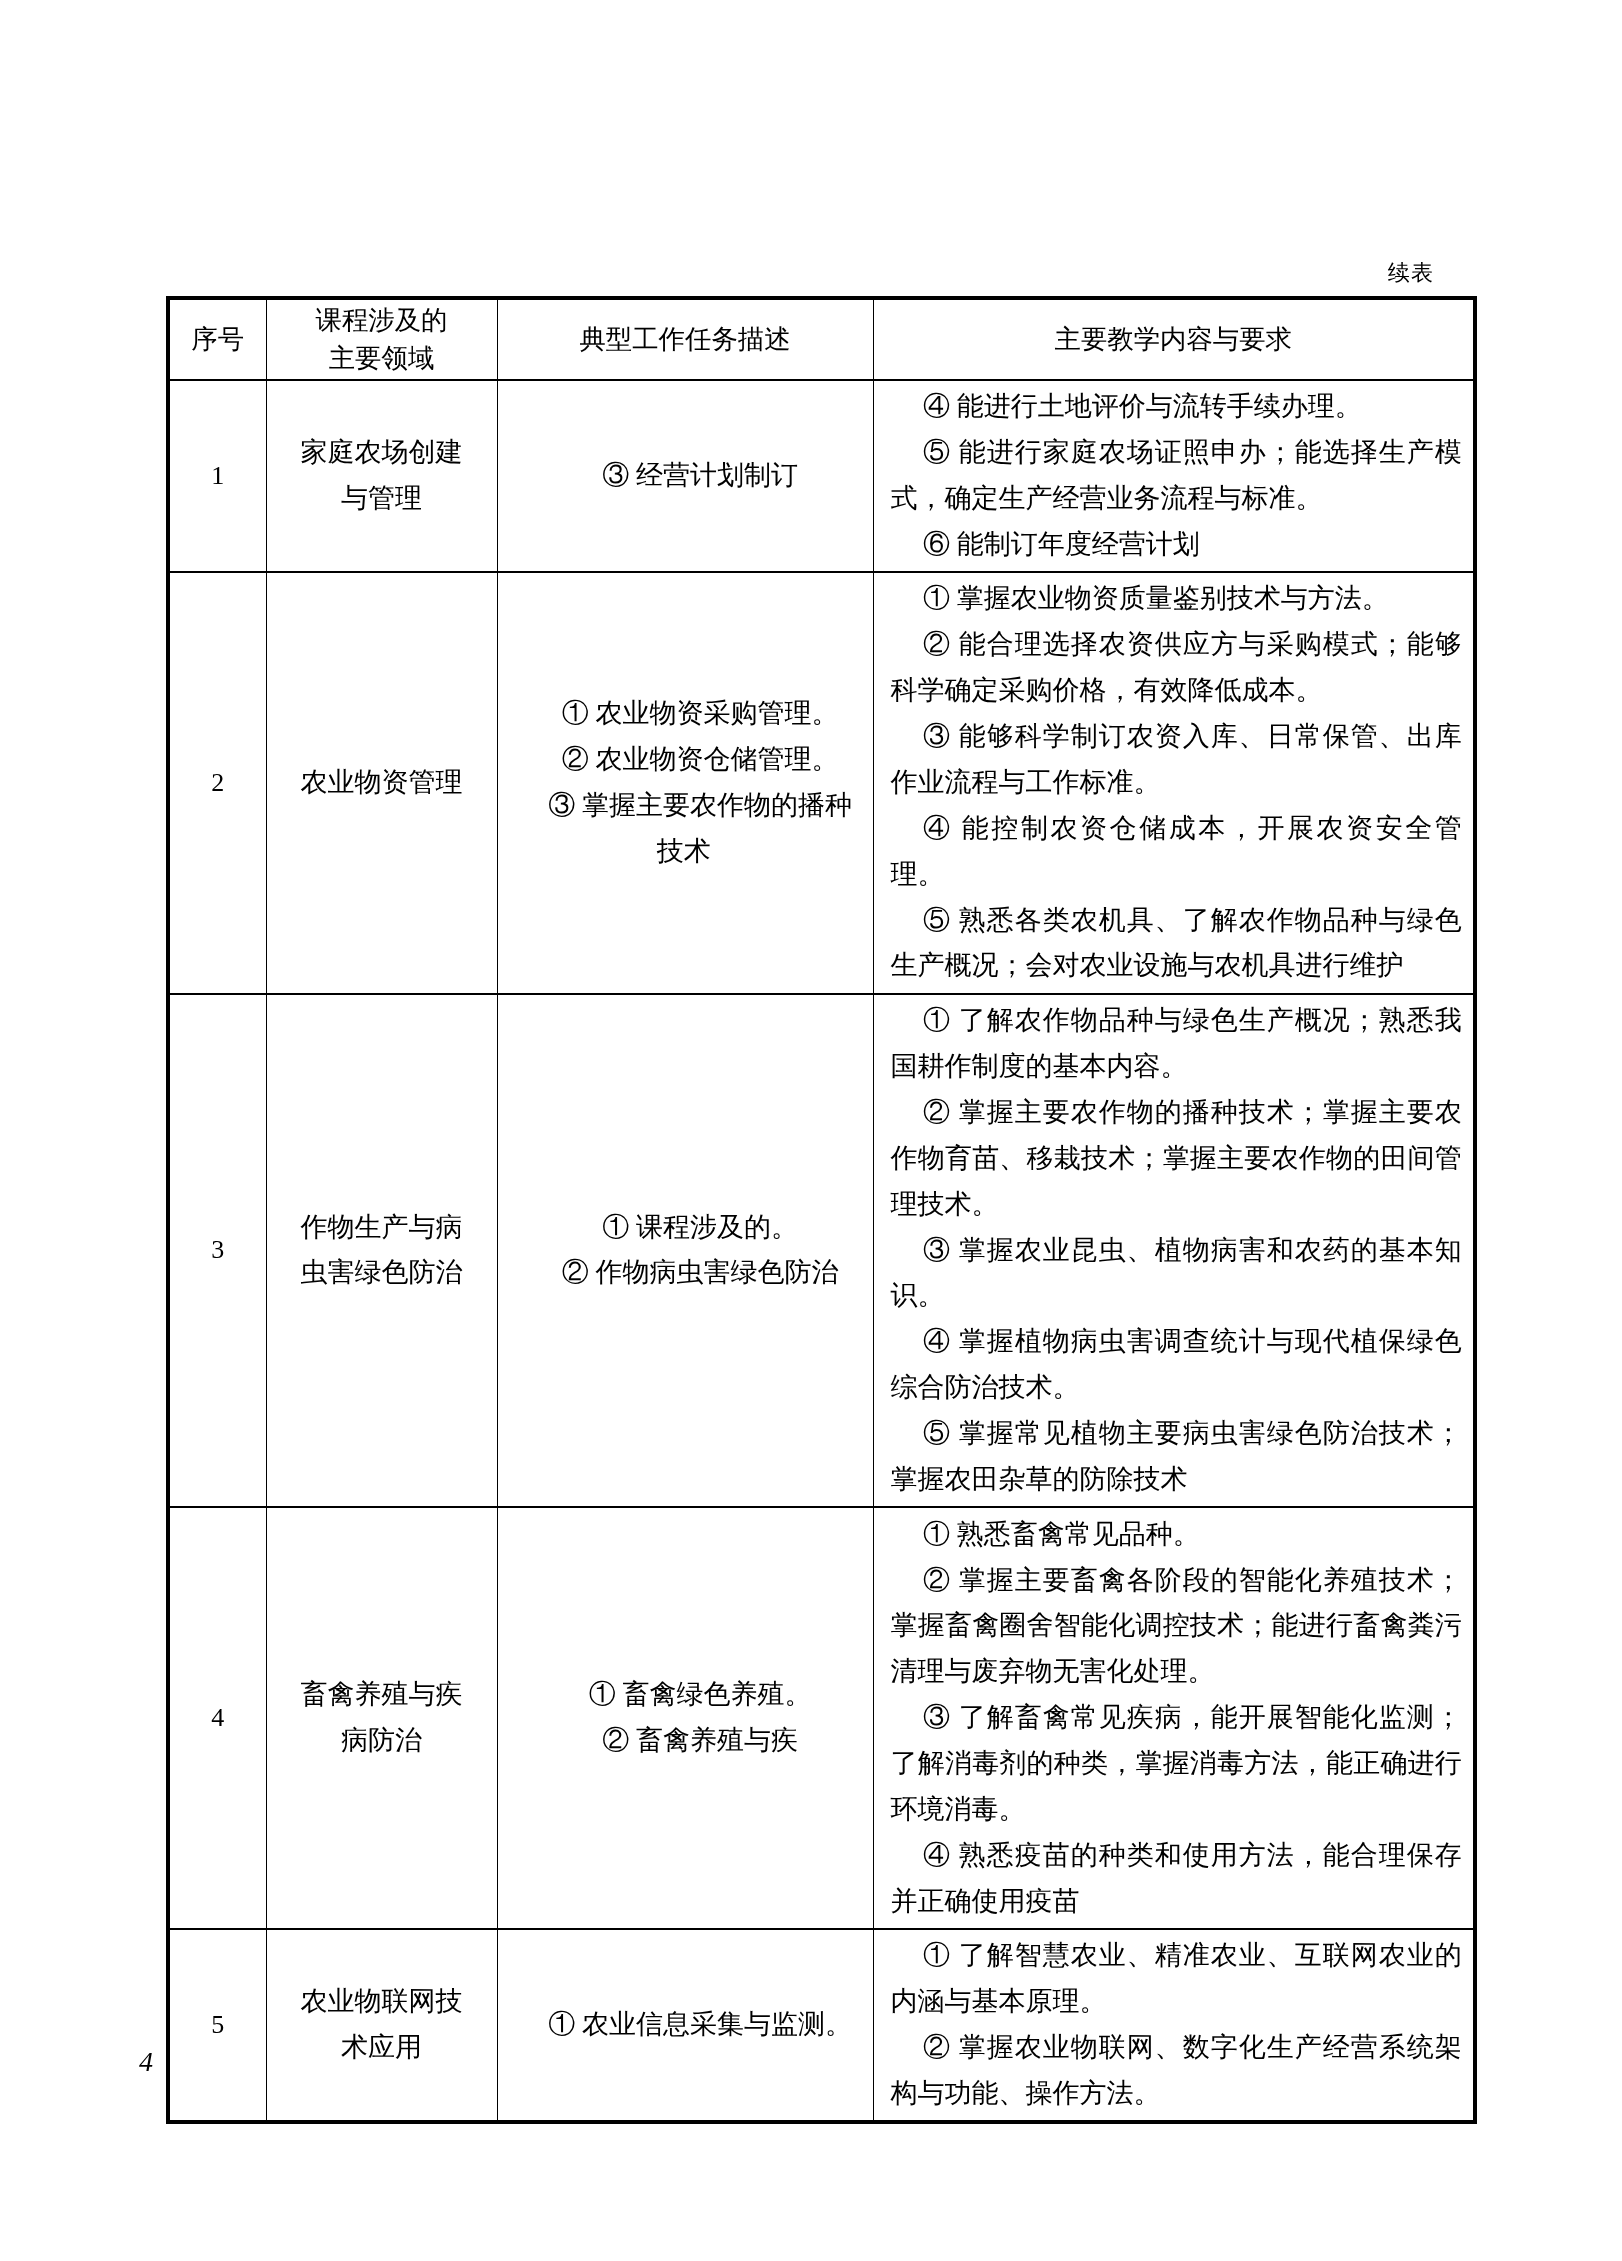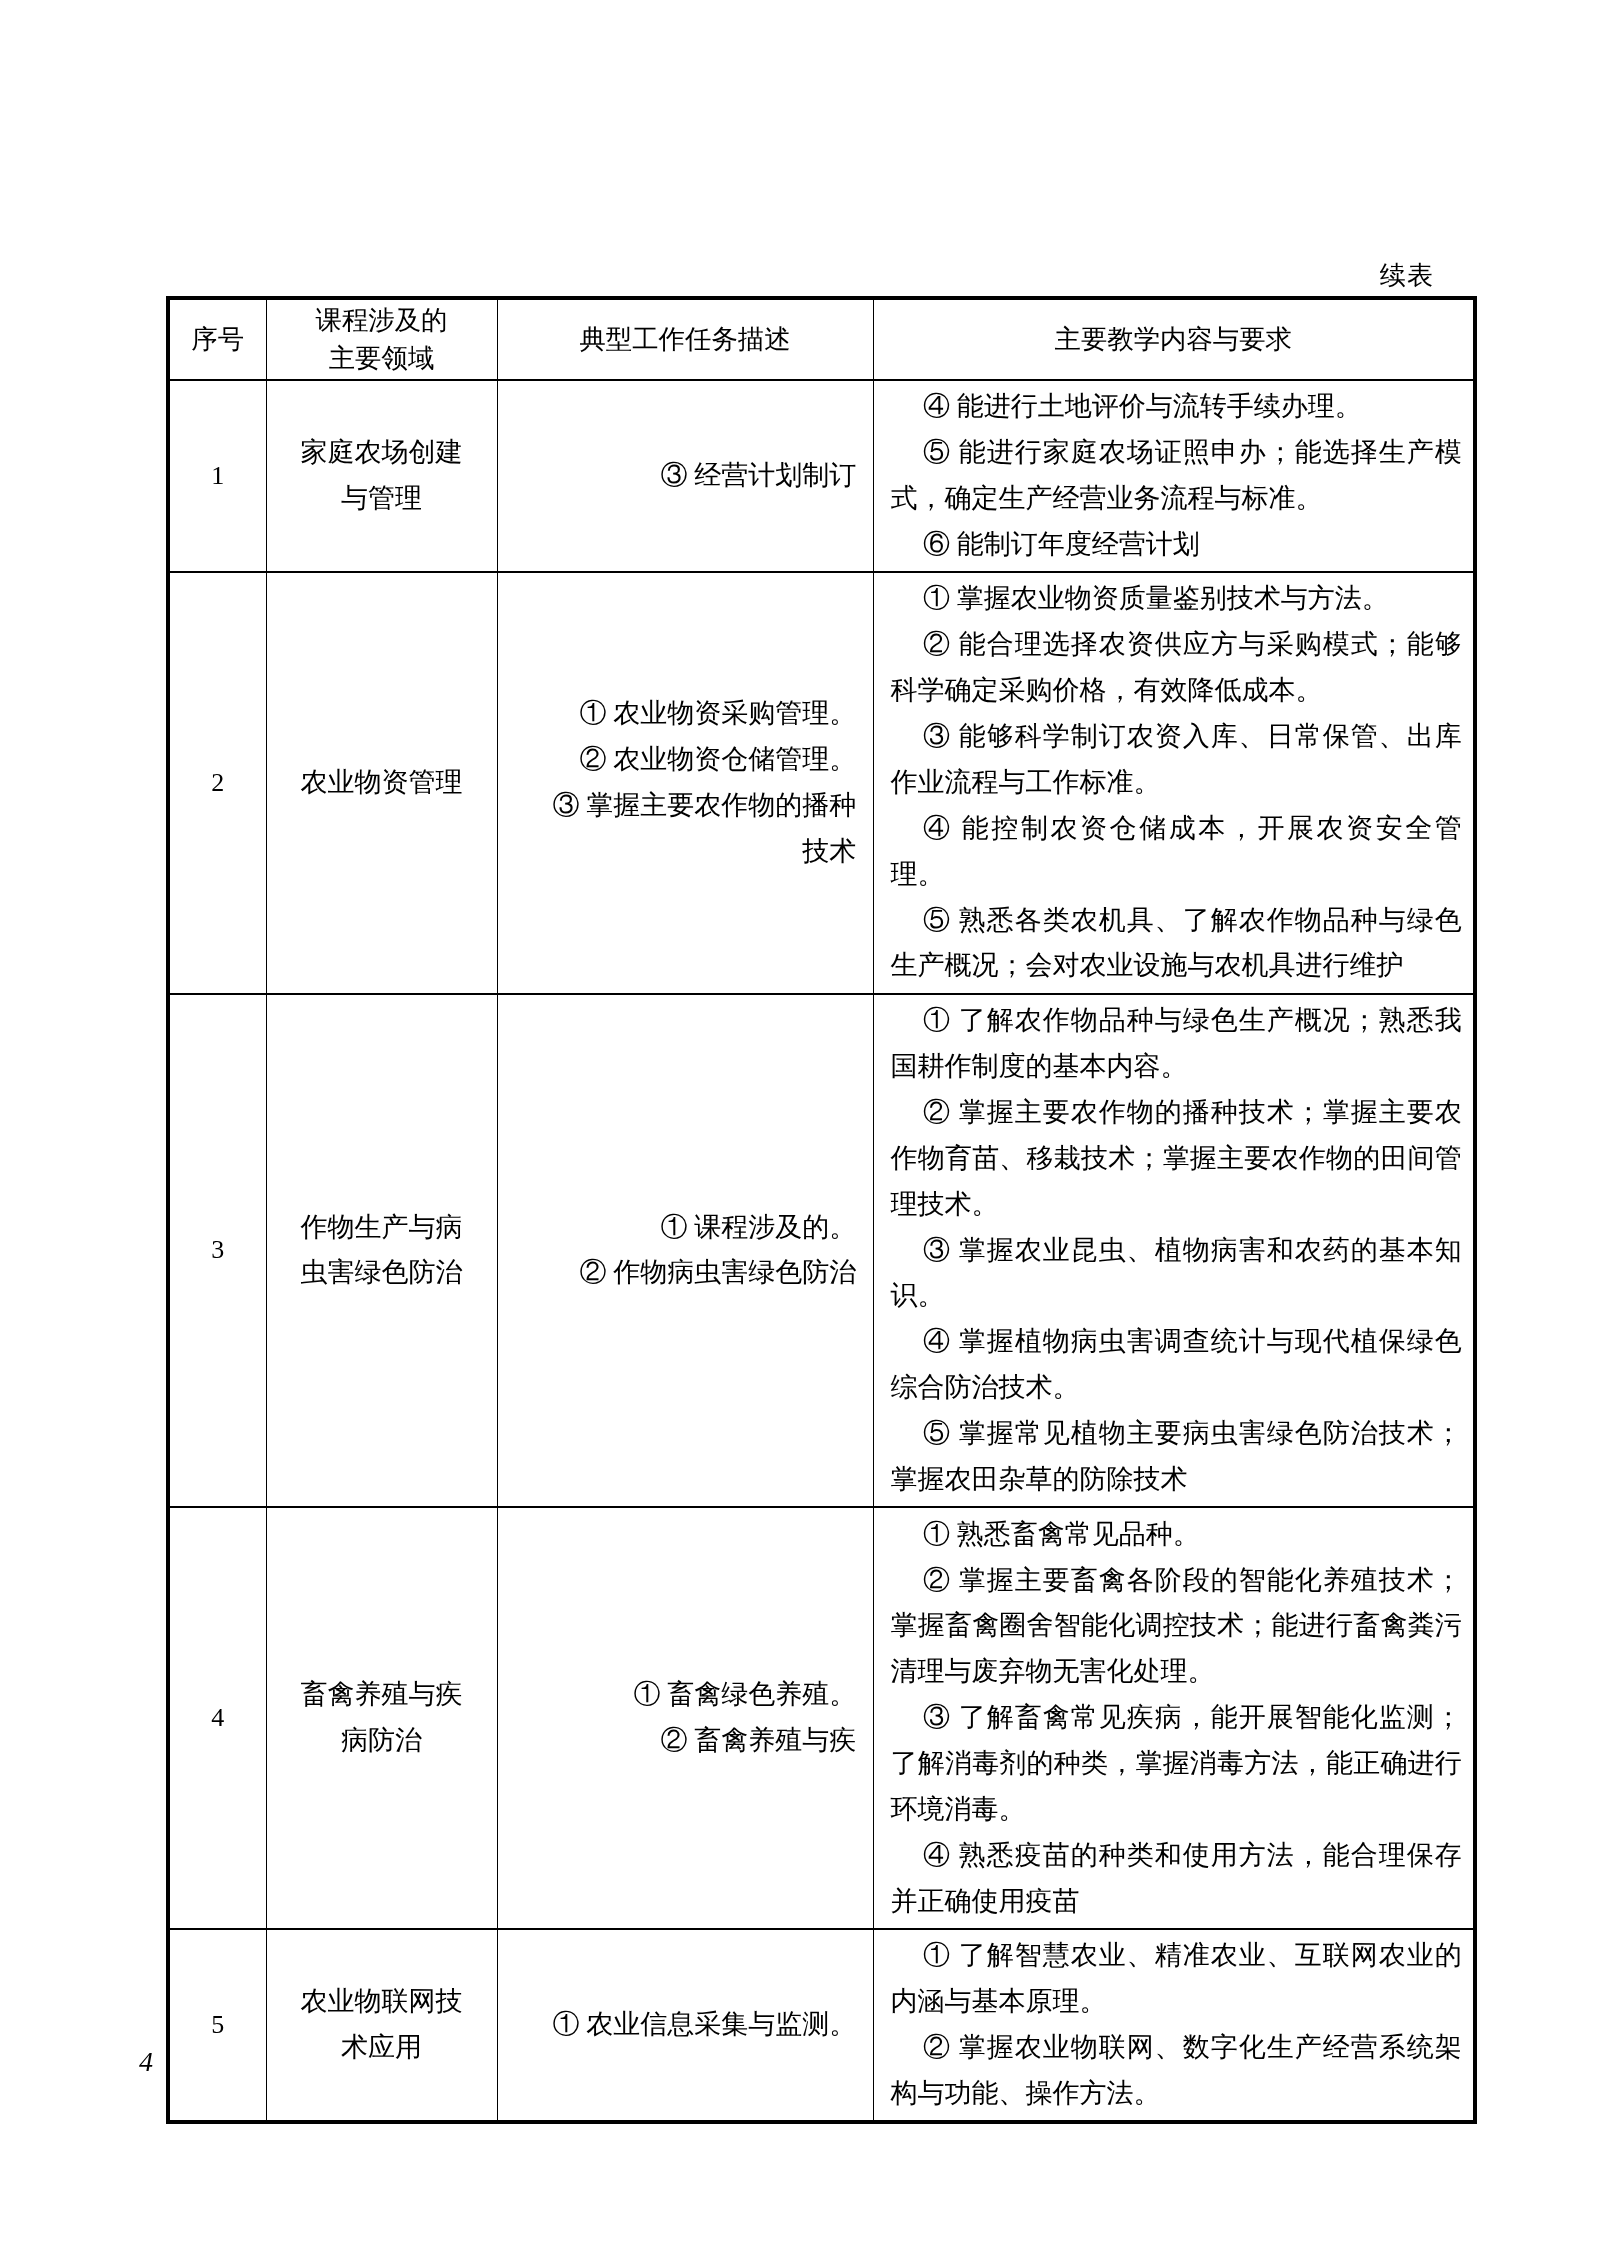--- a/index.html
+++ b/index.html
@@ -13,21 +13,21 @@
     position: relative;
     width: 1622px;
     height: 2261px;
     background: #ffffff;
     overflow: hidden;
   }
   .cont-label {
     position: absolute;
     top: 260px;
     right: 188px;
-    font-size: 26px;
+    font-size: 22px;
     line-height: 1.2;
     letter-spacing: 1.1px;
   }
   table.course-table {
     position: absolute;
     left: 166px;
     top: 296px;
     width: 1307px;
     border-collapse: collapse;
     table-layout: fixed;
@@ -73,21 +73,21 @@
     text-align: left;
     margin-left: 28px;
   }
   .para {
     margin: 0;
     padding: 0;
     line-height: 1.7;
     text-indent: 1.2em;
     text-align: justify;
   }
-  td.cell-tasks .para { text-align: right; }
+  td.cell-tasks .para { text-align: center; }
   .page-number {
     position: absolute;
     left: 139px;
     top: 2046px;
     font-size: 28px;
     font-style: italic;
   }
 </style>
 </head>
 <body>

